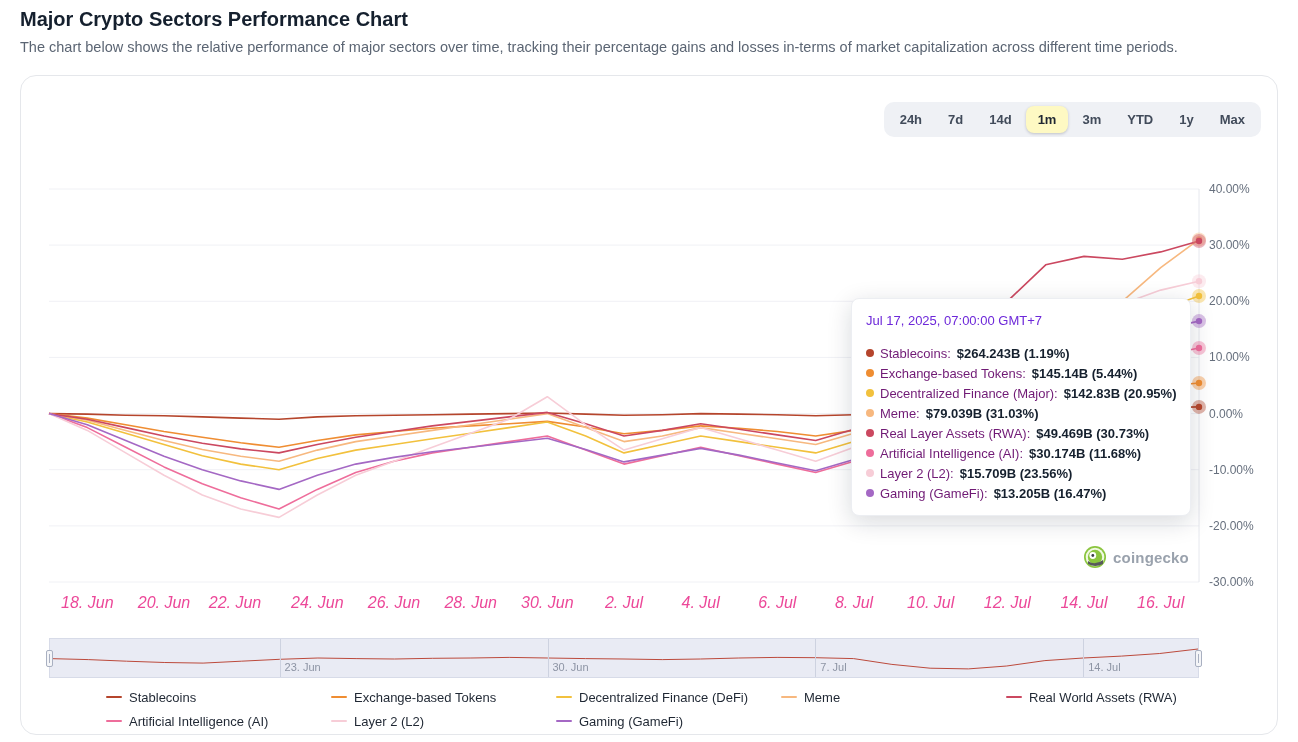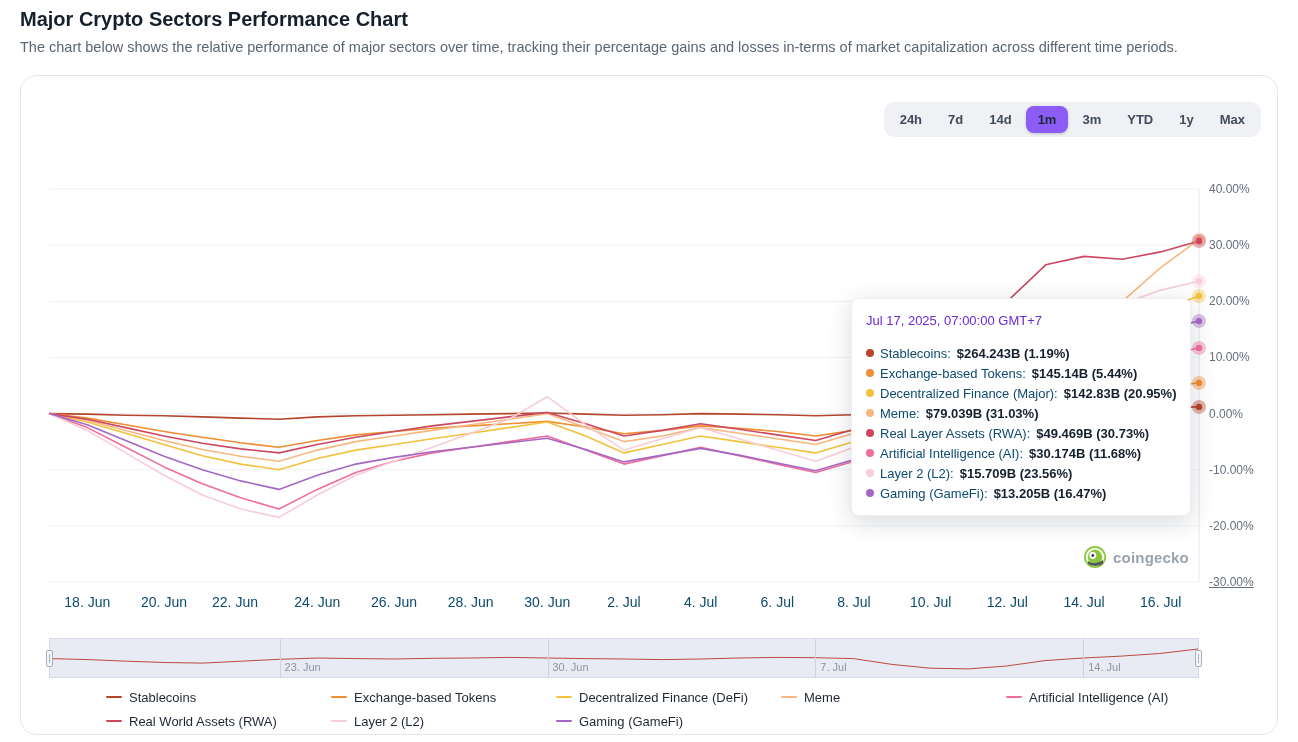--- a/index.html
+++ b/index.html
@@ -11,39 +11,39 @@
   .subtitle { margin:8px 0 0; font-size:14.5px; color:#5b6573; }
 
   .card { position:absolute; left:20px; top:75px; width:1258px; height:660px;
           border:1px solid #e5e7eb; border-radius:16px; background:#fff; }
 
   .range { position:absolute; top:26px; right:16px; background:#eff1f5; border-radius:10px;
            padding:4px; display:flex; gap:2px; }
   .range button { border:0; background:transparent; font-family:"Liberation Sans",sans-serif;
                   font-size:13px; font-weight:700; color:#414b5a; padding:6px 12px;
                   border-radius:8px; cursor:pointer; }
-  .range button.active { background:#8b5cf6; box-shadow:0 1px 3px rgba(16,24,40,.22); color:#1f2733; }
+  .range button.active { background:#fef9c3; box-shadow:0 1px 3px rgba(16,24,40,.22); color:#1f2733; }
 
   .plot { position:absolute; left:28px; top:113px; width:1150px; height:393px; }
   .plot svg { position:absolute; inset:0; overflow:visible; }
 
   .ylabels { position:absolute; left:1188px; top:113px; width:66px; height:393px; }
   .ylab { position:absolute; left:0; font-size:12px; color:#666f7d; white-space:nowrap; }
 
   .xlabels { position:absolute; left:28px; top:518px; width:1150px; height:16px; }
-  .xlab { position:absolute; transform:translateX(-50%); font-size:14px; color:#0c4a6e; white-space:nowrap; }
+  .xlab { position:absolute; transform:translateX(-50%); font-size:16px; color:#ec4899; white-space:nowrap;font-style:italic; }
 
   .tooltip { position:absolute; left:830px; top:222px; width:340px; background:#fff;
              border:1px solid #eceef2; border-radius:8px; box-shadow:0 6px 24px rgba(15,23,42,.16);
              padding:14px 14px 12px; z-index:5; }
   .tt-header { font-size:13px; color:#6d28d9; }
   .tt-rows { margin-top:15px; }
   .tt-row { display:flex; align-items:center; gap:6px; height:20px; font-size:13px; white-space:nowrap; }
   .tt-dot { width:8px; height:8px; border-radius:50%; flex:none; }
-  .tt-label { color:#0c4a6e; }
+  .tt-label { color:#701a75; }
   .tt-value { color:#15202e; font-weight:700; }
 
   .watermark { position:absolute; top:470px; right:88px; display:flex; align-items:center; gap:7px; z-index:2; }
   .wm-text { font-size:15px; font-weight:700; color:#9aa2ad; letter-spacing:.2px; }
 
   .navigator { position:absolute; left:28px; top:562px; width:1150px; height:40px;
                background:#e9ebf4; border:1px solid #d7dbe8; }
   .navigator svg { position:absolute; inset:0; overflow:hidden; }
   .nav-grid { position:absolute; top:0; bottom:0; width:1px; background:#cdd2e0; }
   .nav-lab { position:absolute; bottom:4px; font-size:11px; color:#8d94a4; white-space:nowrap; }
@@ -118,21 +118,21 @@
     </div>
 
     <div class="ylabels">
         <div class="ylab" style="top: -7px;">40.00%</div>
         <div class="ylab" style="top: 49.1429px;">30.00%</div>
         <div class="ylab" style="top: 105.286px;">20.00%</div>
         <div class="ylab" style="top: 161.429px;">10.00%</div>
         <div class="ylab" style="top: 217.571px;">0.00%</div>
         <div class="ylab" style="top: 273.714px;">-10.00%</div>
         <div class="ylab" style="top: 329.857px;">-20.00%</div>
-        <div class="ylab" style="top: 386px; text-decoration: underline;">-30.00%</div>
+        <div class="ylab" style="top: 386px;">-30.00%</div>
       </div>
     <div class="xlabels">
         <div class="xlab" style="left: 38.3px;">18. Jun</div>
         <div class="xlab" style="left: 115px;">20. Jun</div>
         <div class="xlab" style="left: 186px;">22. Jun</div>
         <div class="xlab" style="left: 268.3px;">24. Jun</div>
         <div class="xlab" style="left: 345px;">26. Jun</div>
         <div class="xlab" style="left: 421.7px;">28. Jun</div>
         <div class="xlab" style="left: 498.3px;">30. Jun</div>
         <div class="xlab" style="left: 575px;">2. Jul</div>
@@ -232,28 +232,28 @@
         </div>
         <div class="lg-item">
           <span class="lg-swatch" style="background: rgb(242, 193, 61);"></span>
           <span>Decentralized Finance (DeFi)</span>
         </div>
         <div class="lg-item">
           <span class="lg-swatch" style="background: rgb(247, 184, 127);"></span>
           <span>Meme</span>
         </div>
         <div class="lg-item">
+          <span class="lg-swatch" style="background: rgb(203, 72, 96);"></span>
+          <span>Real World Assets (RWA)</span>
+        </div>
+        <div class="lg-item">
           <span class="lg-swatch" style="background: rgb(238, 109, 155);"></span>
           <span>Artificial Intelligence (AI)</span>
         </div>
         <div class="lg-item">
-          <span class="lg-swatch" style="background: rgb(203, 72, 96);"></span>
-          <span>Real World Assets (RWA)</span>
-        </div>
-        <div class="lg-item">
           <span class="lg-swatch" style="background: rgb(247, 205, 215);"></span>
           <span>Layer 2 (L2)</span>
         </div>
         <div class="lg-item">
           <span class="lg-swatch" style="background: rgb(164, 104, 196);"></span>
           <span>Gaming (GameFi)</span>
         </div>
       </div>
 
   </div>

